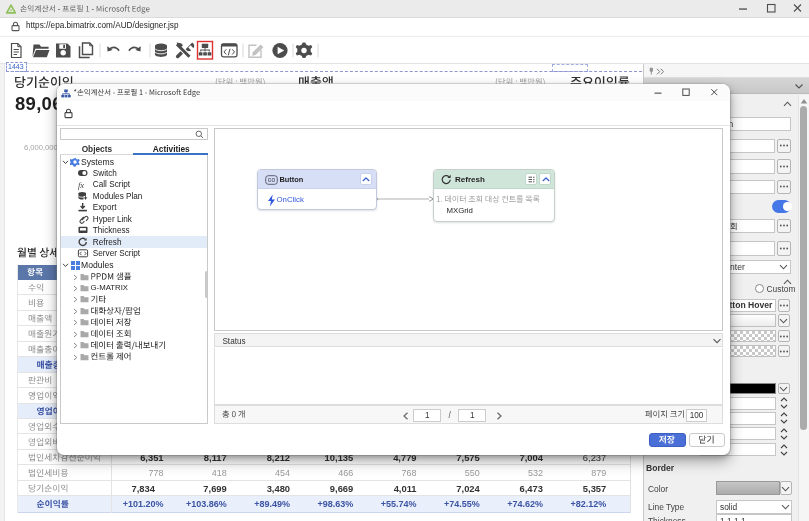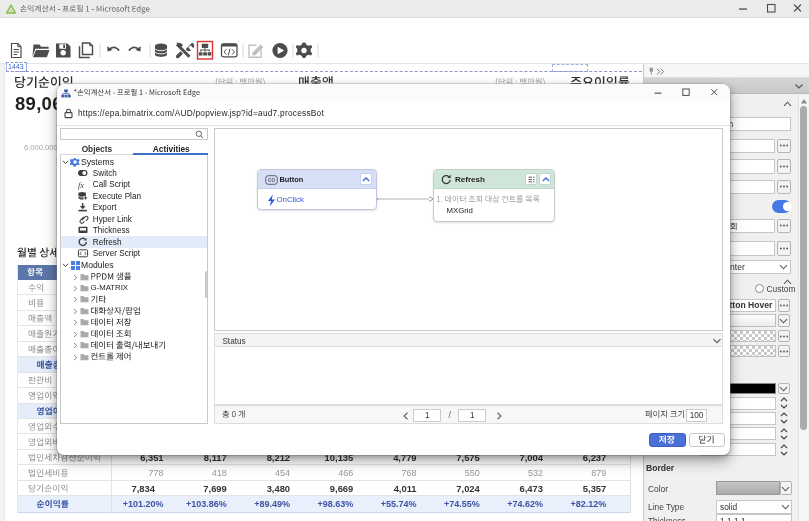--- a/index.html
+++ b/index.html
@@ -12,20 +12,27 @@
   <svg class="abs" style="left:5px;top:3.5px" width="12" height="12" viewBox="0 0 12 12">
     <path d="M6 1.2 L10.3 8.8 L1.7 8.8 Z" fill="none" stroke="#8fc05a" stroke-width="1.7" stroke-linejoin="round"></path>
     <path d="M6 4.5 L7.6 7.3 L4.4 7.3 Z" fill="#b3d48c"></path>
   </svg>
   <svg class="abs" style="left:735px;top:0" width="70" height="18" viewBox="0 0 70 18">
     <rect x="4" y="8.4" width="8" height="1.3" fill="#4d4d4d"></rect>
     <rect x="32.5" y="4.5" width="7.5" height="7.5" fill="none" stroke="#4d4d4d" stroke-width="1.1"></rect>
     <path d="M59 4.5 L66 11.5 M66 4.5 L59 11.5" stroke="#4d4d4d" stroke-width="1.1"></path>
   </svg>
 </div>
+<div class="abs" style="left:0;top:18px;width:809px;height:18.5px;background:#fff;border-bottom:1px solid #ececec">
+  <svg class="abs" style="left:10px;top:2.5px" width="11" height="11" viewBox="0 0 11 11">
+    <rect x="2" y="4.6" width="7" height="5" rx="0.8" fill="none" stroke="#555" stroke-width="1.1"></rect>
+    <path d="M3.5 4.6 V3.2 a2 2 0 0 1 4 0 V4.6" fill="none" stroke="#555" stroke-width="1.1"></path>
+  </svg>
+  <div class="abs lt" style="left:26px;top:1.5px;font-size:8.2px;line-height:12px;color:#1f1f1f">https://epa.bimatrix.com/AUD/designer.jsp</div>
+</div>
 
 <div class="abs" style="left:0;top:36.5px;width:809px;height:27px;background:#fff;border-bottom:1px solid #e3e3e3">
 <svg class="abs" style="left:0;top:0" width="340" height="27" viewBox="0 0 340 27">
 
   <g stroke="#4c4c4c" fill="none" stroke-width="1.2">
     <path d="M11.5 6.5 h6.3 l3.2 3.2 v10.8 h-9.5 z"></path>
     <path d="M17.8 6.5 v3.2 h3.2" stroke-width="1"></path>
     <path d="M13.6 12.5 h5.3 M13.6 15 h5.3 M13.6 17.5 h3.5" stroke-width="1"></path>
   </g>
 
@@ -114,21 +121,21 @@
   <div class="abs" style="left:93.7px;top:0;width:1px;height:248.5px;background:#e3e3e3"></div>
   <div class="abs" style="left:0;top:0;width:1px;height:248.5px;background:#e8e8e8"></div>
 </div>
 <div class="abs lt" style="left:103.6px;top:452.6px;width:60px;text-align:right;font-size:9.4px;font-weight:bold;color:#333;line-height:10px">6,351</div>
     <div class="abs lt" style="left:166.8px;top:452.6px;width:60px;text-align:right;font-size:9.4px;font-weight:bold;color:#333;line-height:10px">8,117</div>
     <div class="abs lt" style="left:230.1px;top:452.6px;width:60px;text-align:right;font-size:9.4px;font-weight:bold;color:#333;line-height:10px">8,212</div>
     <div class="abs lt" style="left:293.3px;top:452.6px;width:60px;text-align:right;font-size:9.4px;font-weight:bold;color:#333;line-height:10px">10,135</div>
     <div class="abs lt" style="left:356.6px;top:452.6px;width:60px;text-align:right;font-size:9.4px;font-weight:bold;color:#333;line-height:10px">4,779</div>
     <div class="abs lt" style="left:419.8px;top:452.6px;width:60px;text-align:right;font-size:9.4px;font-weight:bold;color:#333;line-height:10px">7,575</div>
     <div class="abs lt" style="left:483.0px;top:452.6px;width:60px;text-align:right;font-size:9.4px;font-weight:bold;color:#333;line-height:10px">7,004</div>
-    <div class="abs lt" style="left:546.3px;top:452.6px;width:60px;text-align:right;font-size:9.4px;font-weight:bold;color:#333;line-height:10px">6,237</div>
+    <div class="abs lt" style="left:546.3px;top:452.6px;width:60px;text-align:right;font-size:9.4px;font-weight:normal;color:#333;line-height:10px">6,237</div>
     <div class="abs lt" style="left:103.6px;top:468.1px;width:60px;text-align:right;font-size:9.0px;font-weight:normal;color:#999;line-height:10px">778</div>
     <div class="abs lt" style="left:166.8px;top:468.1px;width:60px;text-align:right;font-size:9.0px;font-weight:normal;color:#999;line-height:10px">418</div>
     <div class="abs lt" style="left:230.1px;top:468.1px;width:60px;text-align:right;font-size:9.0px;font-weight:normal;color:#999;line-height:10px">454</div>
     <div class="abs lt" style="left:293.3px;top:468.1px;width:60px;text-align:right;font-size:9.0px;font-weight:normal;color:#999;line-height:10px">466</div>
     <div class="abs lt" style="left:356.6px;top:468.1px;width:60px;text-align:right;font-size:9.0px;font-weight:normal;color:#999;line-height:10px">768</div>
     <div class="abs lt" style="left:419.8px;top:468.1px;width:60px;text-align:right;font-size:9.0px;font-weight:normal;color:#999;line-height:10px">550</div>
     <div class="abs lt" style="left:483.0px;top:468.1px;width:60px;text-align:right;font-size:9.0px;font-weight:normal;color:#999;line-height:10px">532</div>
     <div class="abs lt" style="left:546.3px;top:468.1px;width:60px;text-align:right;font-size:9.0px;font-weight:normal;color:#999;line-height:10px">879</div>
     <div class="abs lt" style="left:95px;top:483.5px;width:60px;text-align:right;font-size:9.4px;font-weight:bold;color:#333;line-height:10px">7,834</div>
     <div class="abs lt" style="left:166.8px;top:483.5px;width:60px;text-align:right;font-size:9.4px;font-weight:bold;color:#333;line-height:10px">7,699</div>
@@ -329,21 +336,20 @@
       <rect x="35.8" y="5" width="6.4" height="6.4" fill="none" stroke="#4d4d4d" stroke-width="1"></rect>
       <path d="M64.3 5.2 L70.2 11.1 M70.2 5.2 L64.3 11.1" stroke="#4d4d4d" stroke-width="1"></path>
     </svg>
   </div>
 
   <div class="abs" style="left:0;top:17px;width:673px;height:24.5px;background:#fff;border-bottom:1px solid #e3e3e3">
     <svg class="abs" style="left:6px;top:6.5px" width="11" height="11" viewBox="0 0 11 11">
       <rect x="2" y="4.6" width="7" height="5" rx="0.8" fill="none" stroke="#444" stroke-width="1.1"></rect>
       <path d="M3.5 4.6 V3.2 a2 2 0 0 1 4 0 V4.6" fill="none" stroke="#444" stroke-width="1.1"></path>
     </svg>
-    <div class="abs lt" style="left:21px;top:7px;font-size:8.3px;color:#1f1f1f;letter-spacing:.25px">https://epa.bimatrix.com/AUD/popview.jsp?id=aud7.processBot</div>
   </div>
 
   <div class="abs" style="left:2.7px;top:43.5px;width:148.8px;height:12px;border:1px solid #c9c9c9;background:#fff"></div>
   <svg class="abs" style="left:138px;top:45.5px" width="9" height="9" viewBox="0 0 9 9">
     <circle cx="3.8" cy="3.8" r="2.7" fill="none" stroke="#666" stroke-width="1"></circle>
     <path d="M5.8 5.8 L8 8" stroke="#666" stroke-width="1"></path>
   </svg>
   <div class="abs lt" style="left:2.7px;top:60px;width:74.4px;text-align:center;font-size:8.3px;font-weight:bold;color:#333">Objects</div>
   <div class="abs lt" style="left:77.1px;top:60px;width:74.4px;text-align:center;font-size:8.3px;font-weight:bold;color:#222">Activities</div>
   <div class="abs" style="left:2.7px;top:70.4px;width:74px;height:1px;background:#d9d9d9"></div>
@@ -460,21 +466,21 @@
       </svg>
       <svg class="abs" style="left:0;top:0;overflow:visible" width="1" height="1">
         <g transform="translate(21,164.8)">
           <rect x="0.4" y="1" width="9.2" height="7" rx="1" fill="none" stroke="#3f3f3f" stroke-width="1"></rect>
           <path d="M3.4 3 l-1.4 1.7 l1.4 1.7 M6.6 3 l1.4 1.7 l-1.4 1.7" stroke="#3f3f3f" stroke-width="0.9" fill="none"></path>
         </g>
       </svg>
       <div class="abs lt" style="left:24px;top:72.5px;font-size:8.6px;color:#222;line-height:11px">Systems</div>
       <div class="abs lt" style="left:35.8px;top:83.9px;font-size:8.2px;color:#222;line-height:11px">Switch</div>
       <div class="abs lt" style="left:35.8px;top:95.4px;font-size:8.2px;color:#222;line-height:11px">Call Script</div>
-      <div class="abs lt" style="left:35.8px;top:106.8px;font-size:8.2px;color:#222;line-height:11px">Execute Plan</div>
+      <div class="abs lt" style="left:35.8px;top:106.8px;font-size:8.2px;color:#222;line-height:11px">Modules Plan</div>
       <div class="abs lt" style="left:35.8px;top:118.3px;font-size:8.2px;color:#222;line-height:11px">Export</div>
       <div class="abs lt" style="left:35.8px;top:129.8px;font-size:8.2px;color:#222;line-height:11px">Hyper Link</div>
       <div class="abs lt" style="left:35.8px;top:141.2px;font-size:8.2px;color:#222;line-height:11px">Thickness</div>
       <div class="abs lt" style="left:35.8px;top:152.6px;font-size:8.2px;color:#222;line-height:11px">Refresh</div>
       <div class="abs lt" style="left:35.8px;top:164.1px;font-size:8.2px;color:#222;line-height:11px">Server Script</div>
       <div class="abs lt" style="left:24px;top:175.6px;font-size:8.6px;color:#222;line-height:11px">Modules</div>
       <div class="abs lt" style="left:33.5px;top:198.4px;font-size:7.8px;color:#222;line-height:11px">G-MATRIX</div>
       <div class="abs" style="left:147.5px;top:187px;width:3.2px;height:27px;background:#c9c9c9;border-radius:2px"></div>
 
   <div class="abs" style="left:157.4px;top:43.5px;width:509px;height:203px;border:1px solid #c9c9c9;background:#fff"></div>

